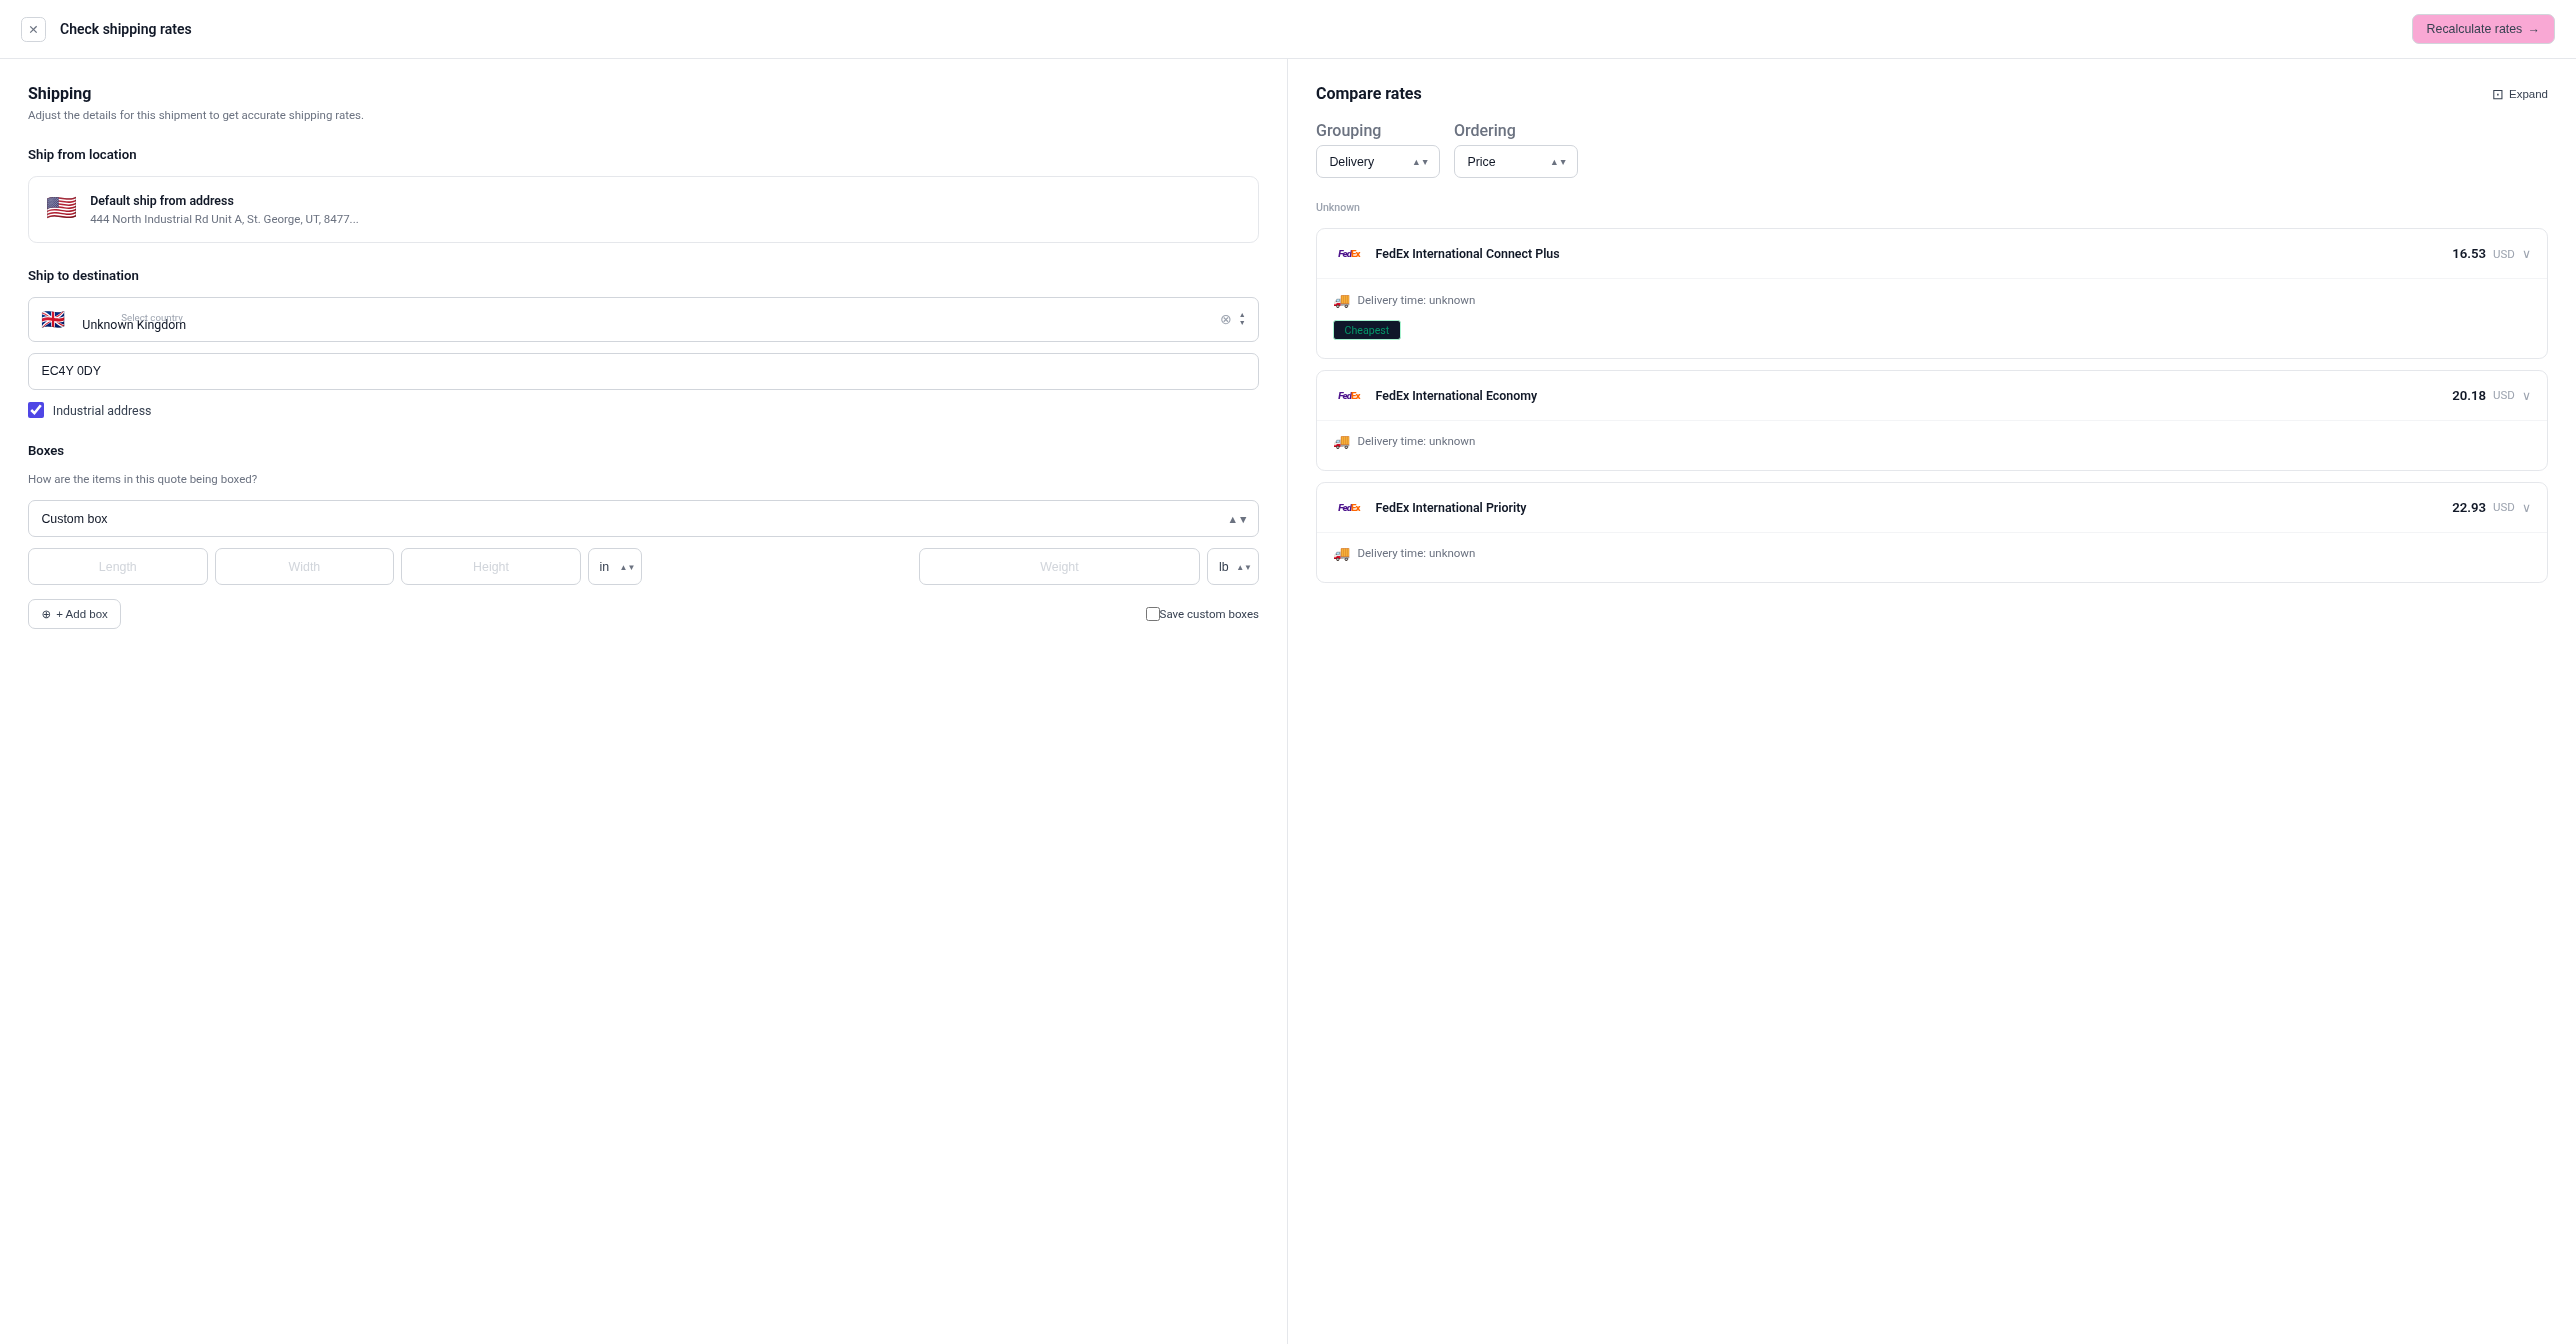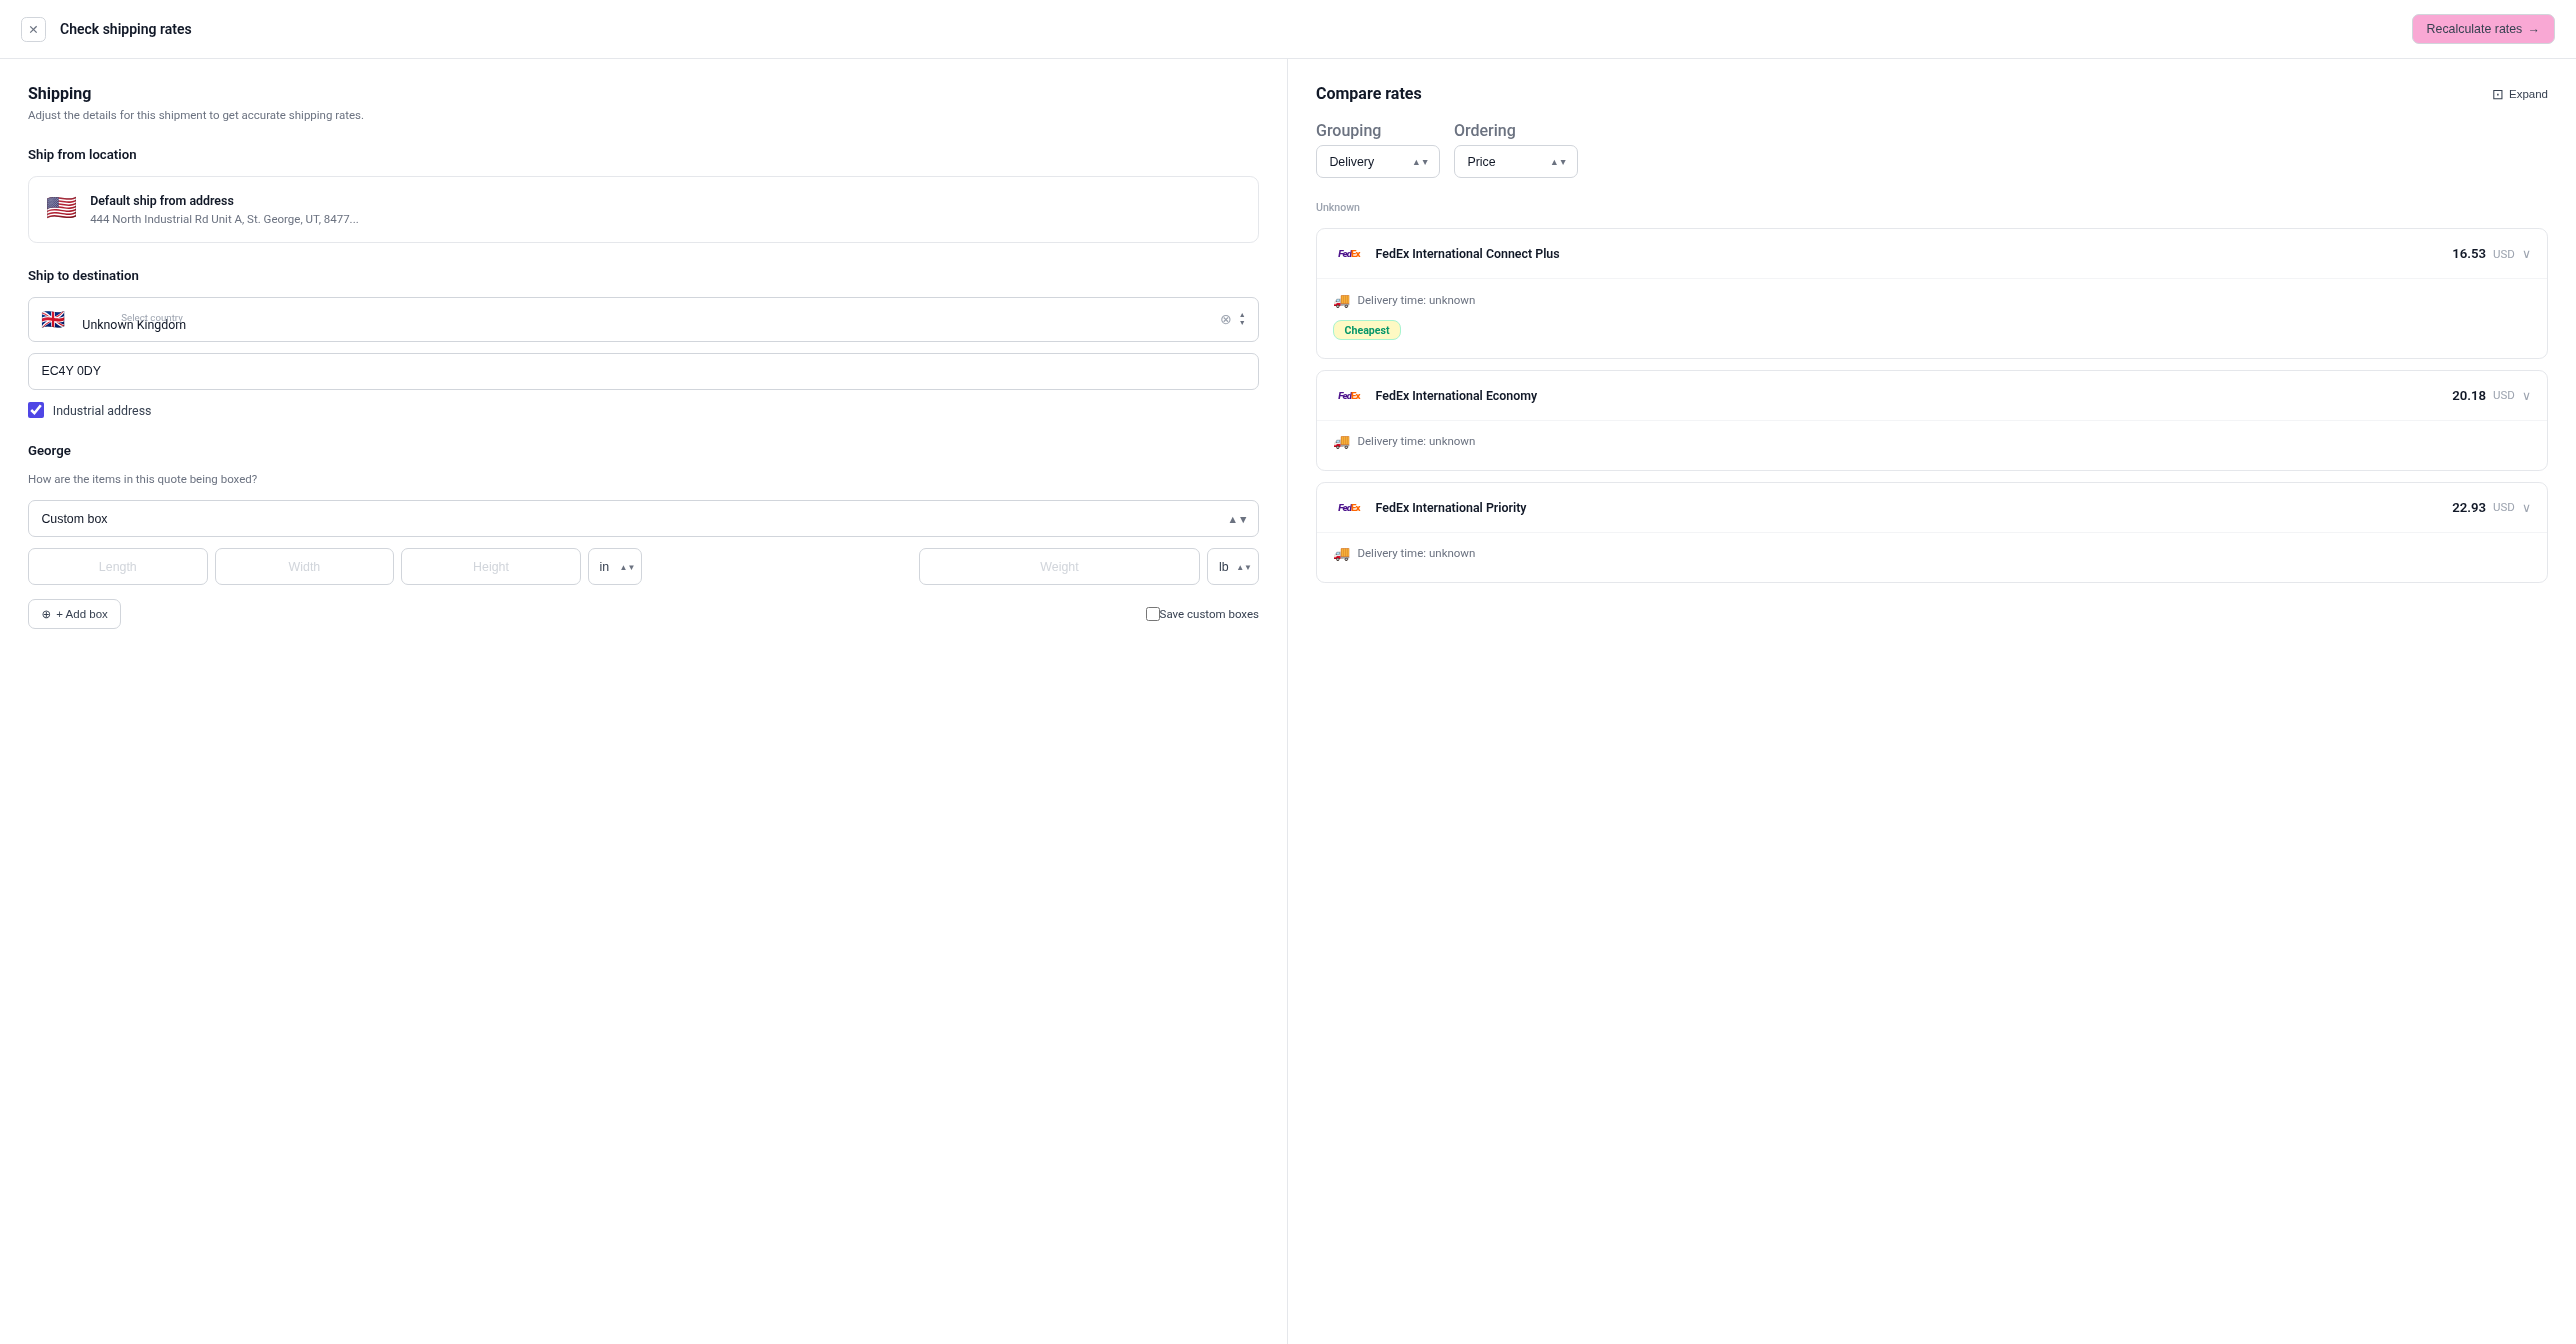--- a/index.html
+++ b/index.html
@@ -449,27 +449,27 @@
       color: #9ca3af;
       font-size: 14px;
     }
     .delivery-text {
       font-size: 11.5px;
       color: #6b7280;
     }
 
     .cheapest-badge {
       display: inline-block;
-      background: #fef9c3;
+      background: #0f172a;
       color: #059669;
       border: 0.9px solid #a7f3d0;
-      border-radius: 8px;
+      border-radius: 3px;
       padding: 2.6px 10.6px;
       font-size: 10.6px;
-      font-weight: 700;
+      font-weight: 400;
       margin-top: 3.5px;
       margin-bottom: 5.3px;
     }
 
     
     ::-webkit-scrollbar { width: 5.3px; }
     ::-webkit-scrollbar-track { background: #f9fafb; }
     ::-webkit-scrollbar-thumb { background: #d1d5db; border-radius: 2.6px; }
 
     .updown-arrows {
@@ -542,21 +542,21 @@
         <input type="text" class="postcode-input" value="EC4Y 0DY" style="">
       </div>
 
       <div class="checkbox-row">
         <input type="checkbox" class="checkbox-input" checked="" style="">
         <label class="checkbox-label">Industrial address</label>
       </div>
     </div>
 
     <div>
-      <div class="subsection-title">George</div>
+      <div class="subsection-title">Boxes</div>
       <div class="boxes-subtitle">How are the items in this quote being boxed?</div>
 
       <div class="select-wrapper">
         <select>
           <option>Custom box</option>
           <option>Standard box</option>
         </select>
         <span class="select-arrow">▲▼</span>
       </div>
 

